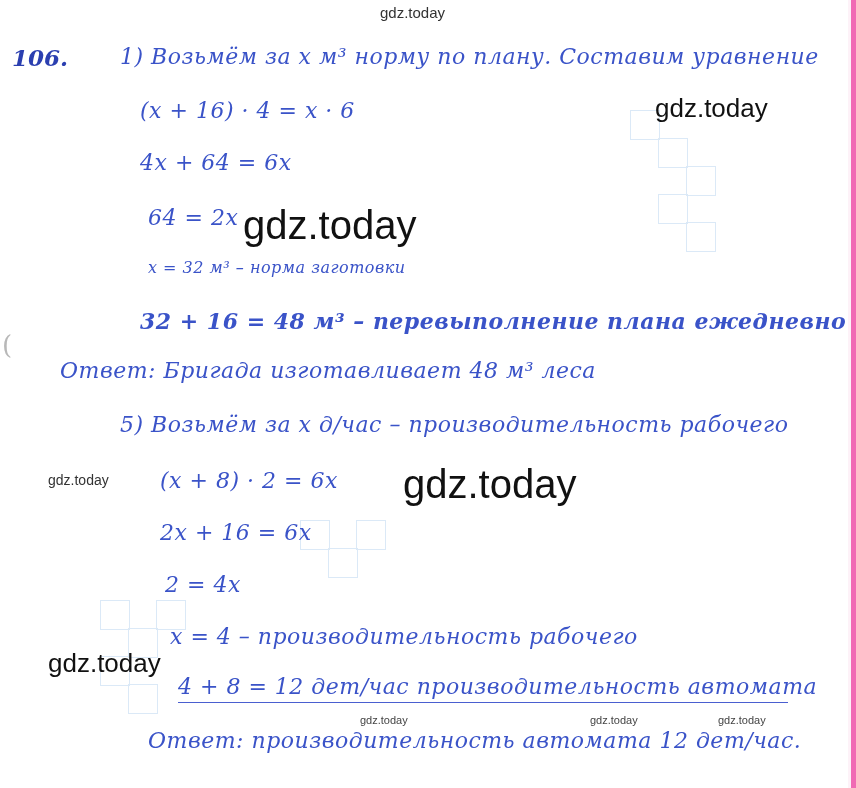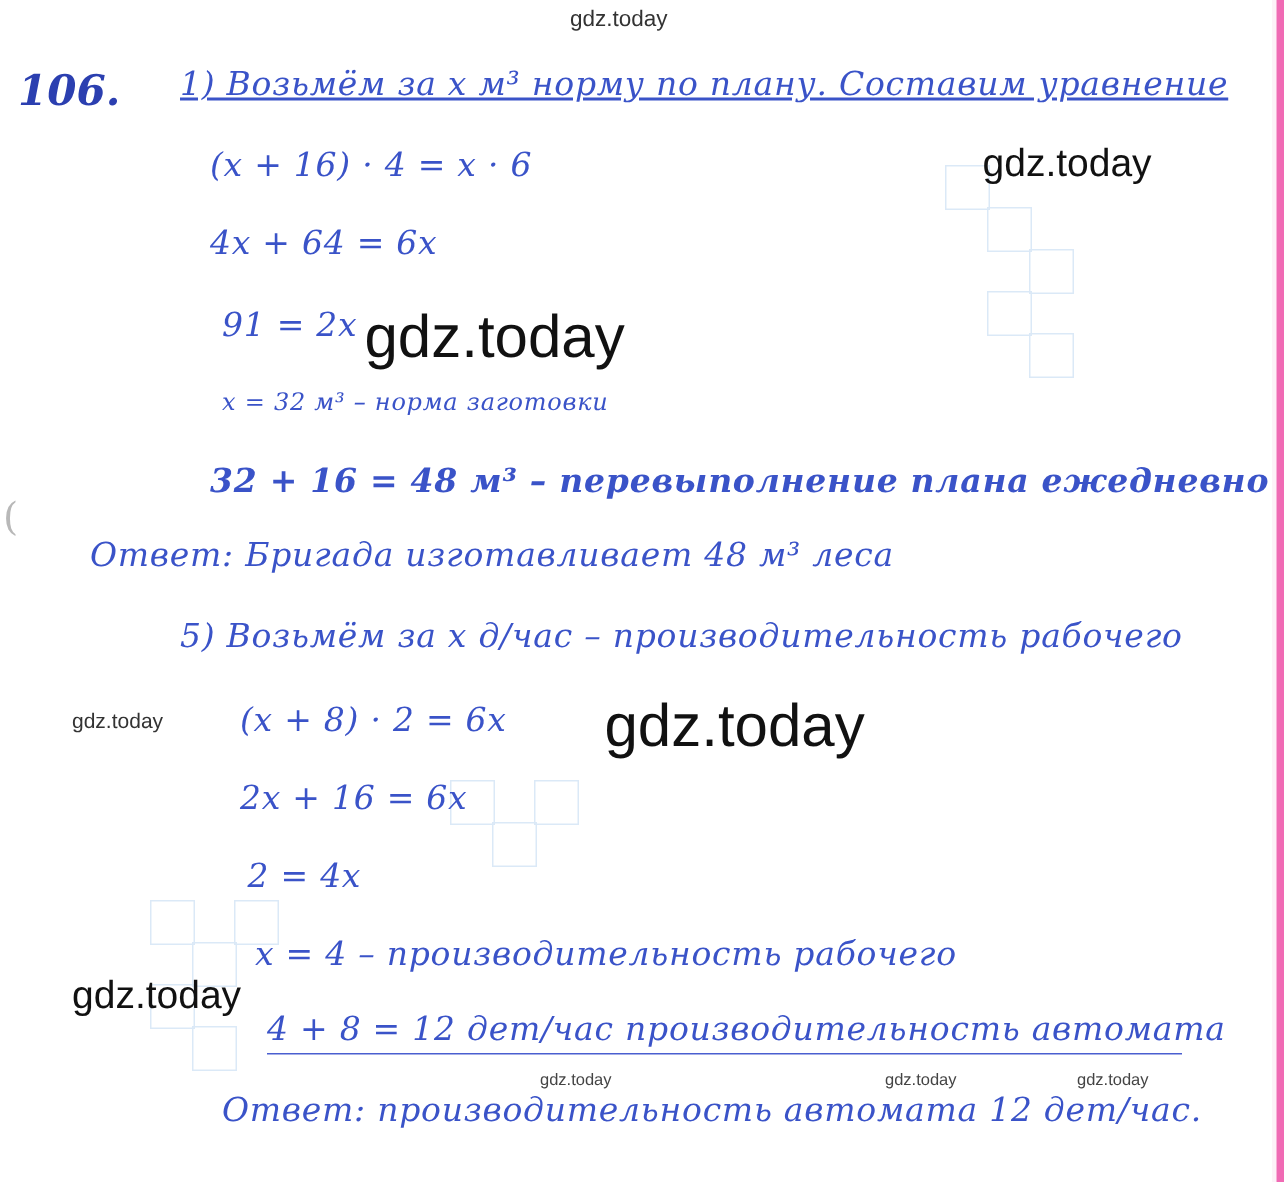--- a/index.html
+++ b/index.html
@@ -55,21 +55,21 @@
     white-space: nowrap;
     letter-spacing: 0.5px;
   }
   .num106 {
     position: absolute;
     left: 12px;
     top: 44px;
     font-family: "DejaVu Serif", serif;
     font-style: italic;
     font-weight: bold;
-    font-size: 28px;
+    font-size: 23px;
     color: #2b3fb0;
   }
   
   .wm {
     position: absolute;
     color: #1c1c1c;
     font-family: "Liberation Sans", sans-serif;
     white-space: nowrap;
   }
   .wm-top {
@@ -126,24 +126,24 @@
   <div class="grid-deco" style="left:300px; top:520px;">
     <span style="left:0px; top:0px;"></span>
     <span style="left:28px; top:28px;"></span>
     <span style="left:56px; top:0px;"></span>
   </div>
 
   <div class="pencil-mark" style="left:2px; top:330px;">(</div>
 
   <div class="num106">106.</div>
 
-  <div class="hw" style="left:120px; top:44px; font-size:22px;text-decoration:underline;">1) Возьмём за x м³ норму по плану. Составим уравнение</div>
+  <div class="hw" style="left:120px; top:44px; font-size:22px;">1) Возьмём за x м³ норму по плану. Составим уравнение</div>
   <div class="hw" style="left:140px; top:98px; font-size:22px;">(x + 16) · 4 = x · 6</div>
   <div class="hw" style="left:140px; top:150px; font-size:22px;">4x + 64 = 6x</div>
-  <div class="hw" style="left:148px; top:205px; font-size:22px;">91 = 2x</div>
+  <div class="hw" style="left:148px; top:205px; font-size:22px;">64 = 2x</div>
   <div class="hw" style="left:148px; top:258px; font-size:16px;">x = 32 м³ – норма заготовки</div>
   <div class="hw" style="left:140px; top:308px; font-size:22px;font-weight:bold;">32 + 16 = 48 м³ – перевыполнение плана ежедневно</div>
   <div class="hw" style="left:60px; top:358px; font-size:22px;">Ответ: Бригада изготавливает 48 м³ леса</div>
   <div class="hw" style="left:120px; top:412px; font-size:22px;">5) Возьмём за x д/час – производительность рабочего</div>
   <div class="hw" style="left:160px; top:468px; font-size:22px;">(x + 8) · 2 = 6x</div>
   <div class="hw" style="left:160px; top:520px; font-size:22px;">2x + 16 = 6x</div>
   <div class="hw" style="left:165px; top:572px; font-size:22px;">2 = 4x</div>
   <div class="hw" style="left:170px; top:624px; font-size:22px;">x = 4 – производительность рабочего</div>
   <div class="hw" style="left:178px; top:674px; font-size:22px;">4 + 8 = 12 дет/час  производительность автомата</div>
   <div class="strike-line" style="left:178px; top:702px; width:610px;"></div>

